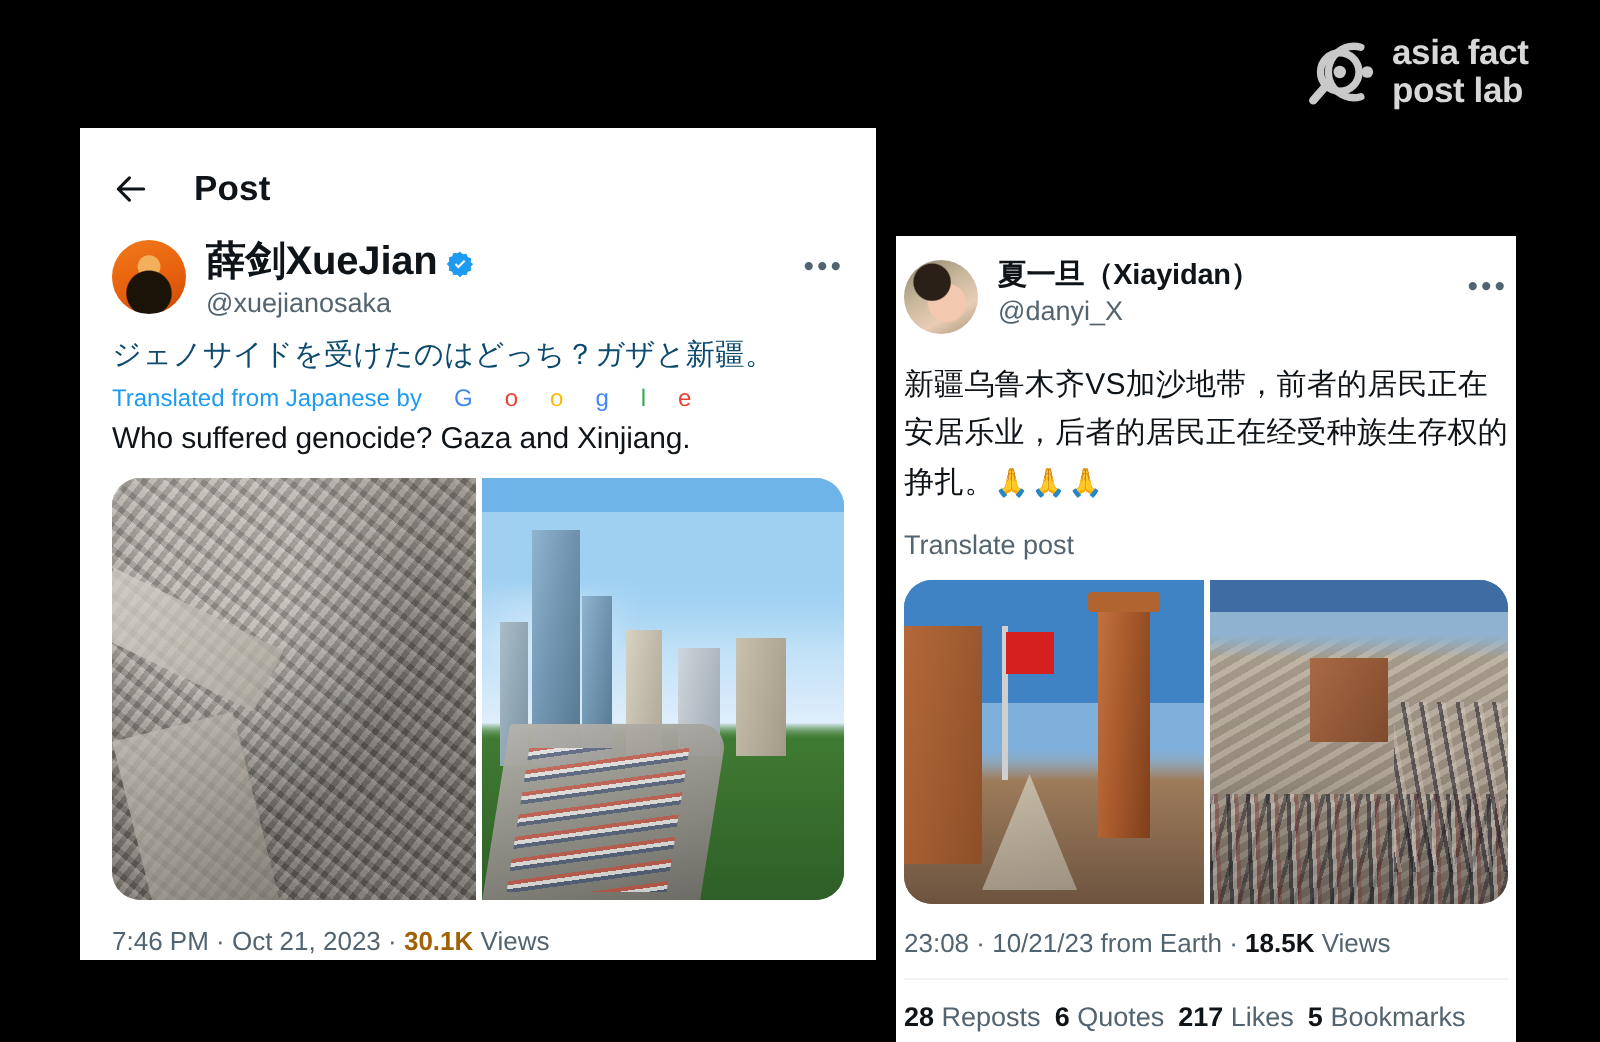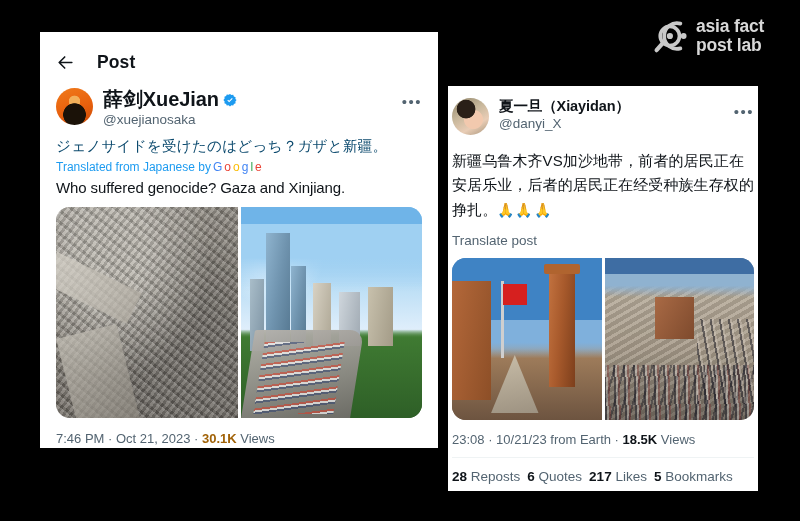--- a/index.html
+++ b/index.html
@@ -33,20 +33,21 @@
     letter-spacing: -0.2px;
     white-space: pre-line;
   }
 
   
   .card {
     position: absolute;
     background: #ffffff;
     box-sizing: border-box;
     overflow: hidden;
+    margin-top: 32px;
   }
 
   
   #card-post-detail {
     left: 40px;
     top: 32px;
     width: 398px;
     height: 416px;
     padding: 0 16px;
   }
@@ -120,21 +121,21 @@
     color: #0c4a6e;
     line-height: 1.35;
     letter-spacing: 0.2px;
   }
   .translated-by {
     font-size: 12px;
     color: #536471;
     margin-top: 4px;
     display: flex;
     align-items: baseline;
-    gap: 2px;
+    gap: 16px;
   }
   .translated-by .lead { color: #1d9bf0; }
   .g-b { color: #4285f4; } .g-o { color: #ea4335; } .g-y { color: #fbbc05; }
   .g-bl { color: #4285f4; } .g-gr { color: #34a853; } .g-rd { color: #ea4335; }
   .en-text {
     font-size: 15px;
     color: #0f1419;
     margin-top: 5px;
     letter-spacing: -0.1px;
   }

